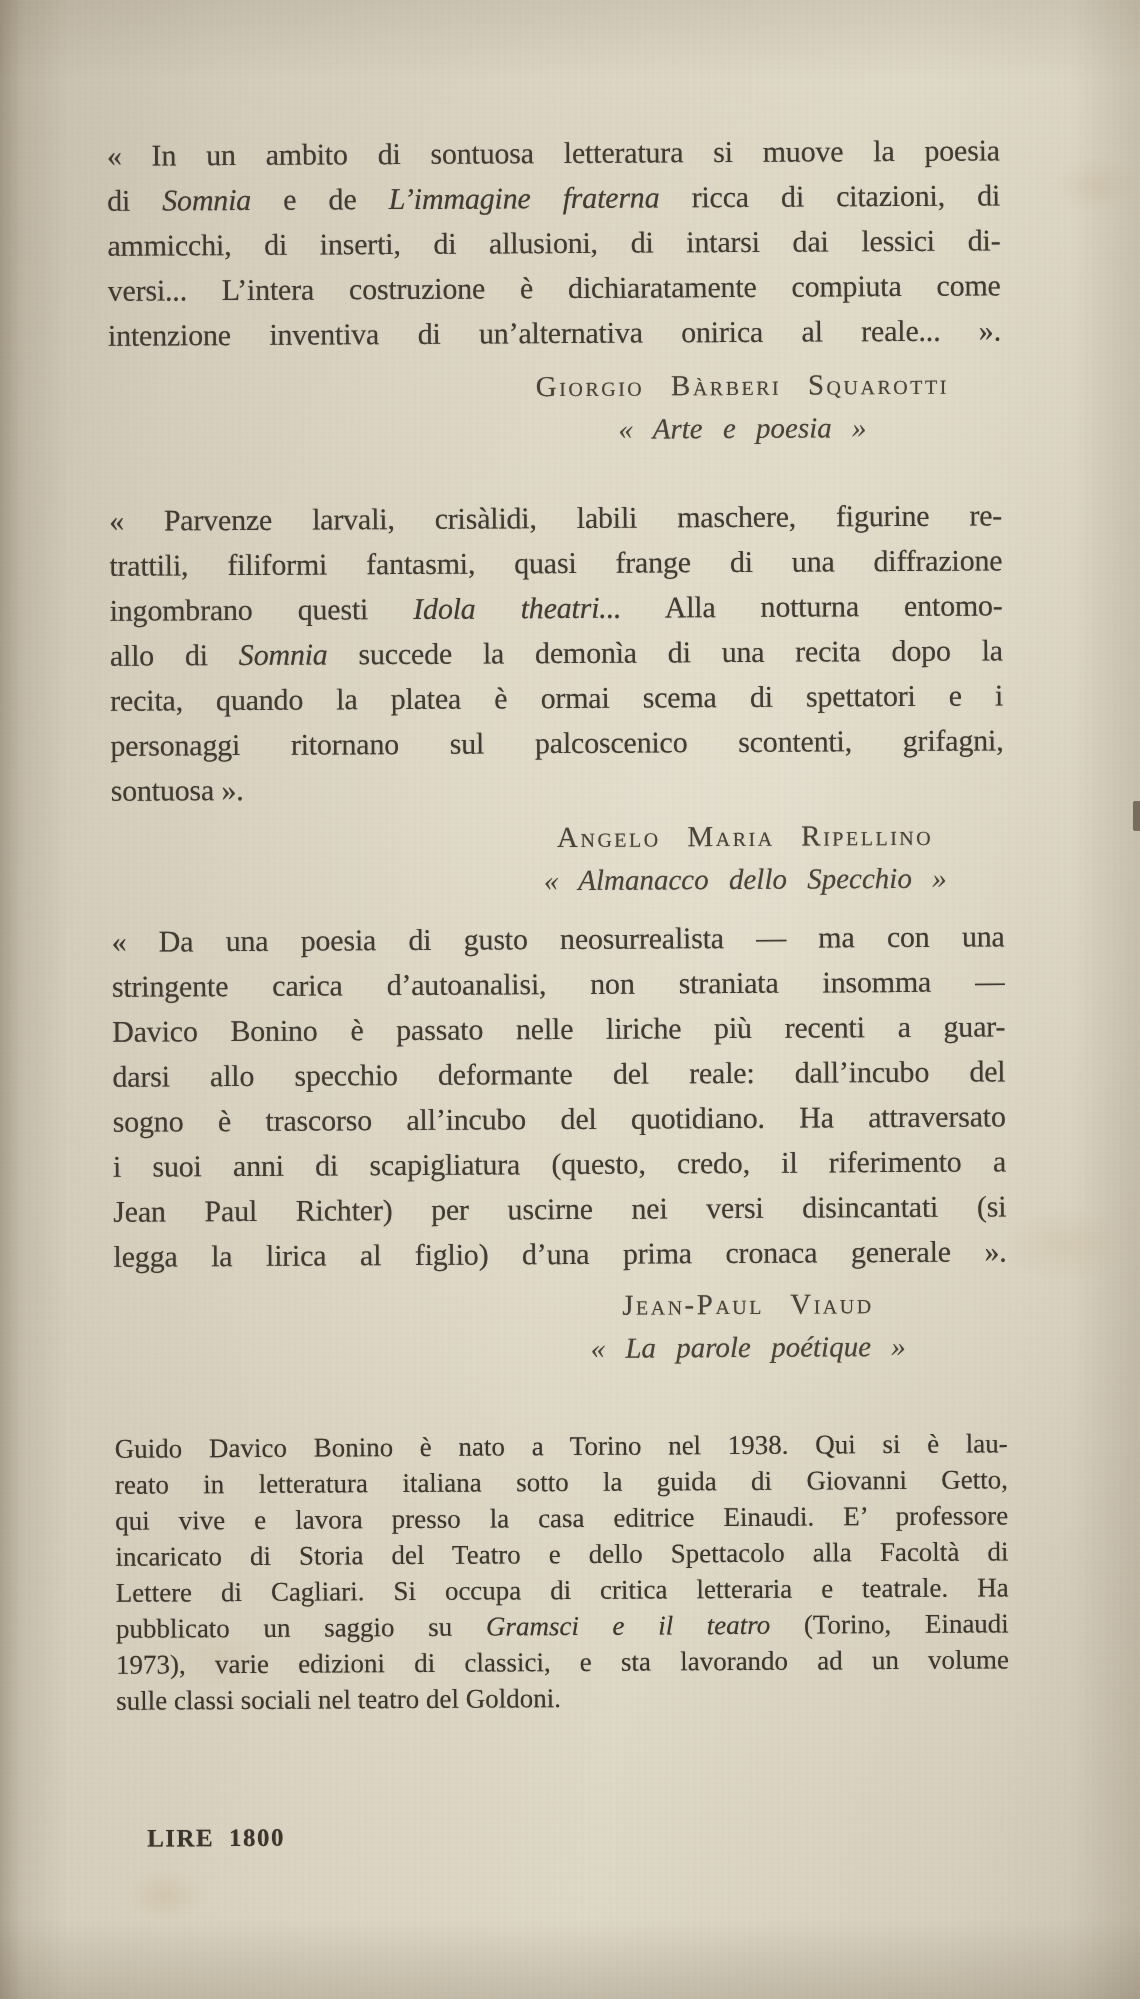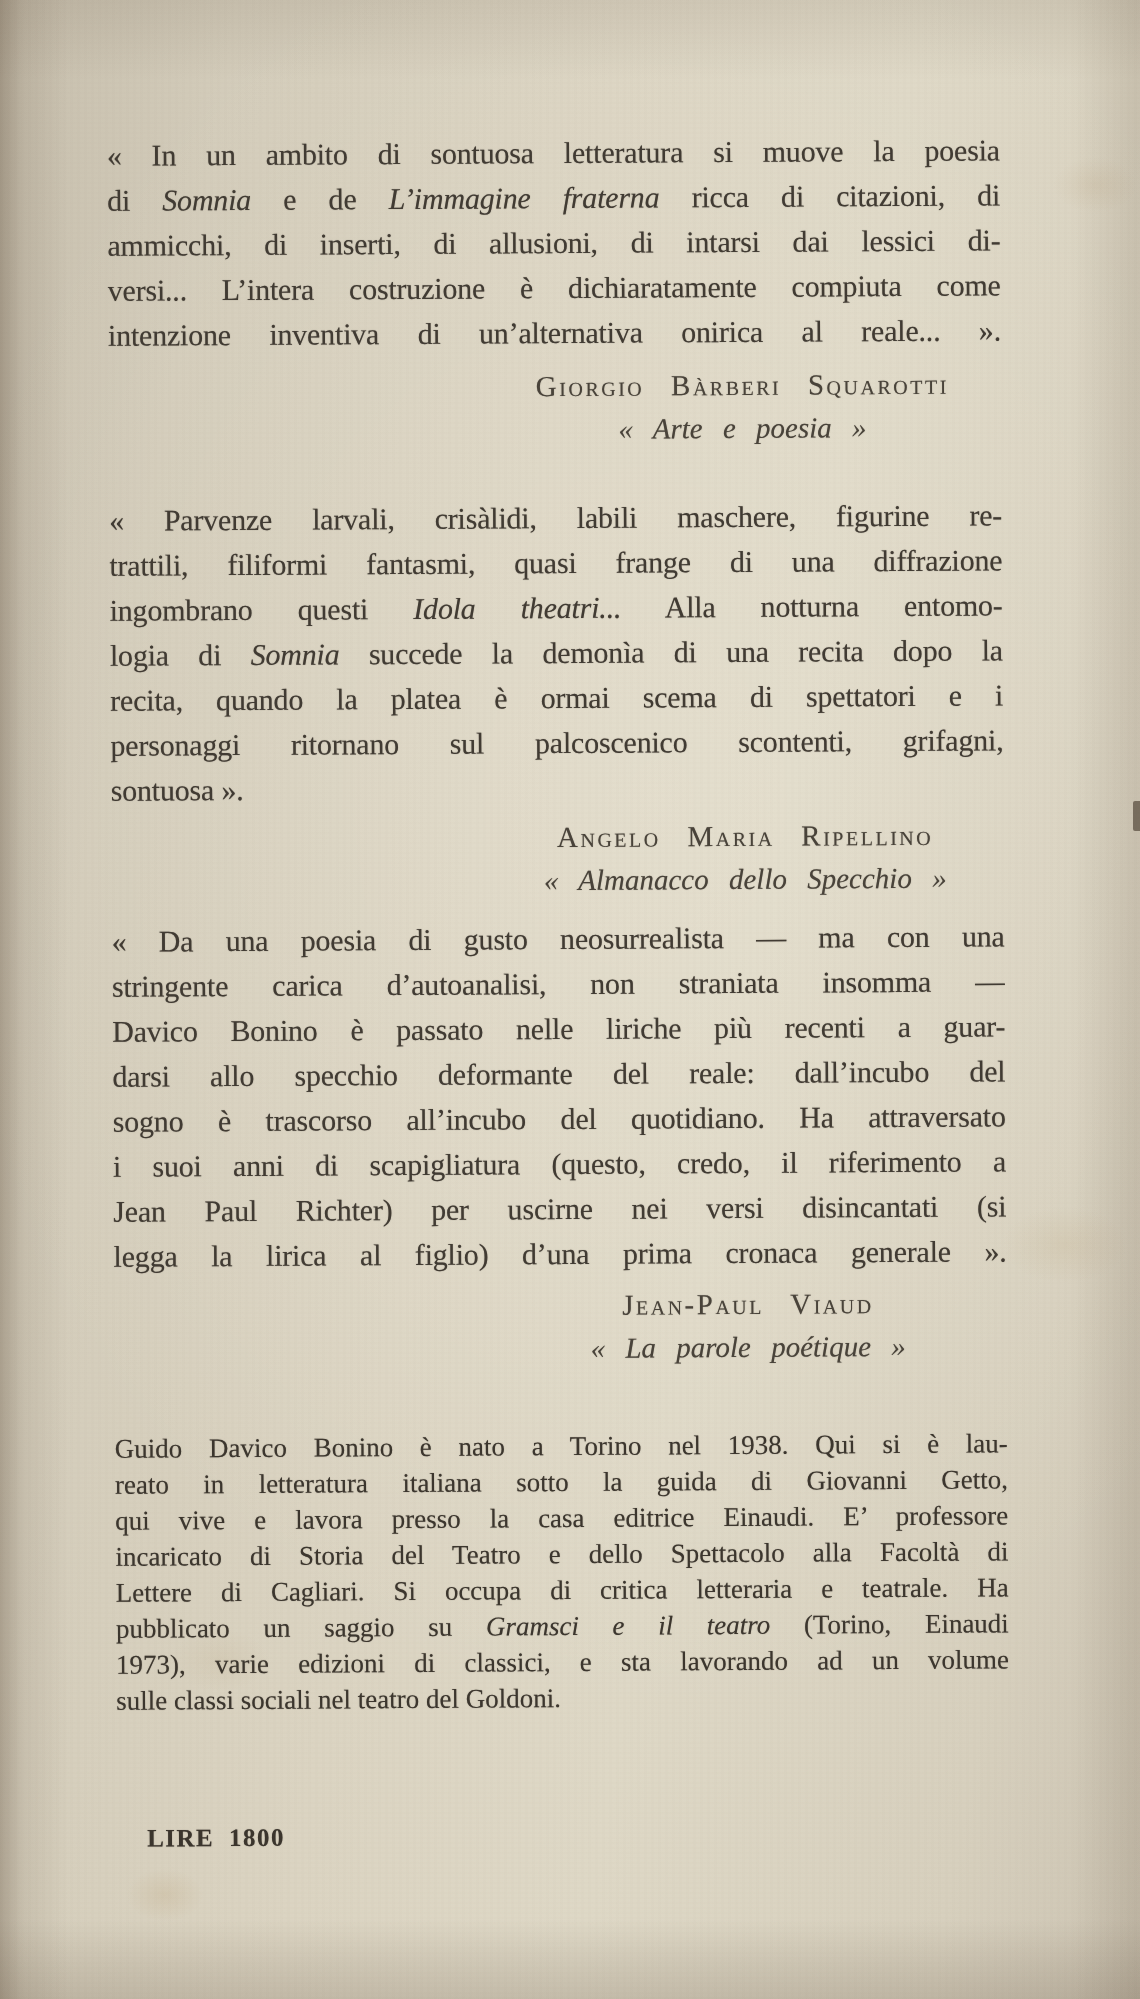--- a/index.html
+++ b/index.html
@@ -127,21 +127,21 @@
         <div class="author">Giorgio Bàrberi Squarotti</div>
         <div class="source">« Arte e poesia »</div>
       </div>
     </section>
 
     <section class="q2">
       <div class="quote-lines">
           <div class="line"><span>« Parvenze larvali, crisàlidi, labili maschere, figurine re-</span></div>
           <div class="line"><span>trattili, filiformi fantasmi, quasi frange di una diffrazione</span></div>
           <div class="line"><span>ingombrano questi </span><span class="it">Idola theatri...</span><span> Alla notturna entomo-</span></div>
-          <div class="line"><span>logia di </span><span class="it">Somnia</span><span> succede la demonìa di una recita dopo la</span></div>
+          <div class="line"><span>allo di </span><span class="it">Somnia</span><span> succede la demonìa di una recita dopo la</span></div>
           <div class="line"><span>recita, quando la platea è ormai scema di spettatori e i</span></div>
           <div class="line"><span>personaggi ritornano sul palcoscenico scontenti, grifagni,</span></div>
           <div class="line short"><span>sontuosa ».</span></div>
         </div>
       <div class="attr">
         <div class="author">Angelo Maria Ripellino</div>
         <div class="source">« Almanacco dello Specchio »</div>
       </div>
     </section>
 

